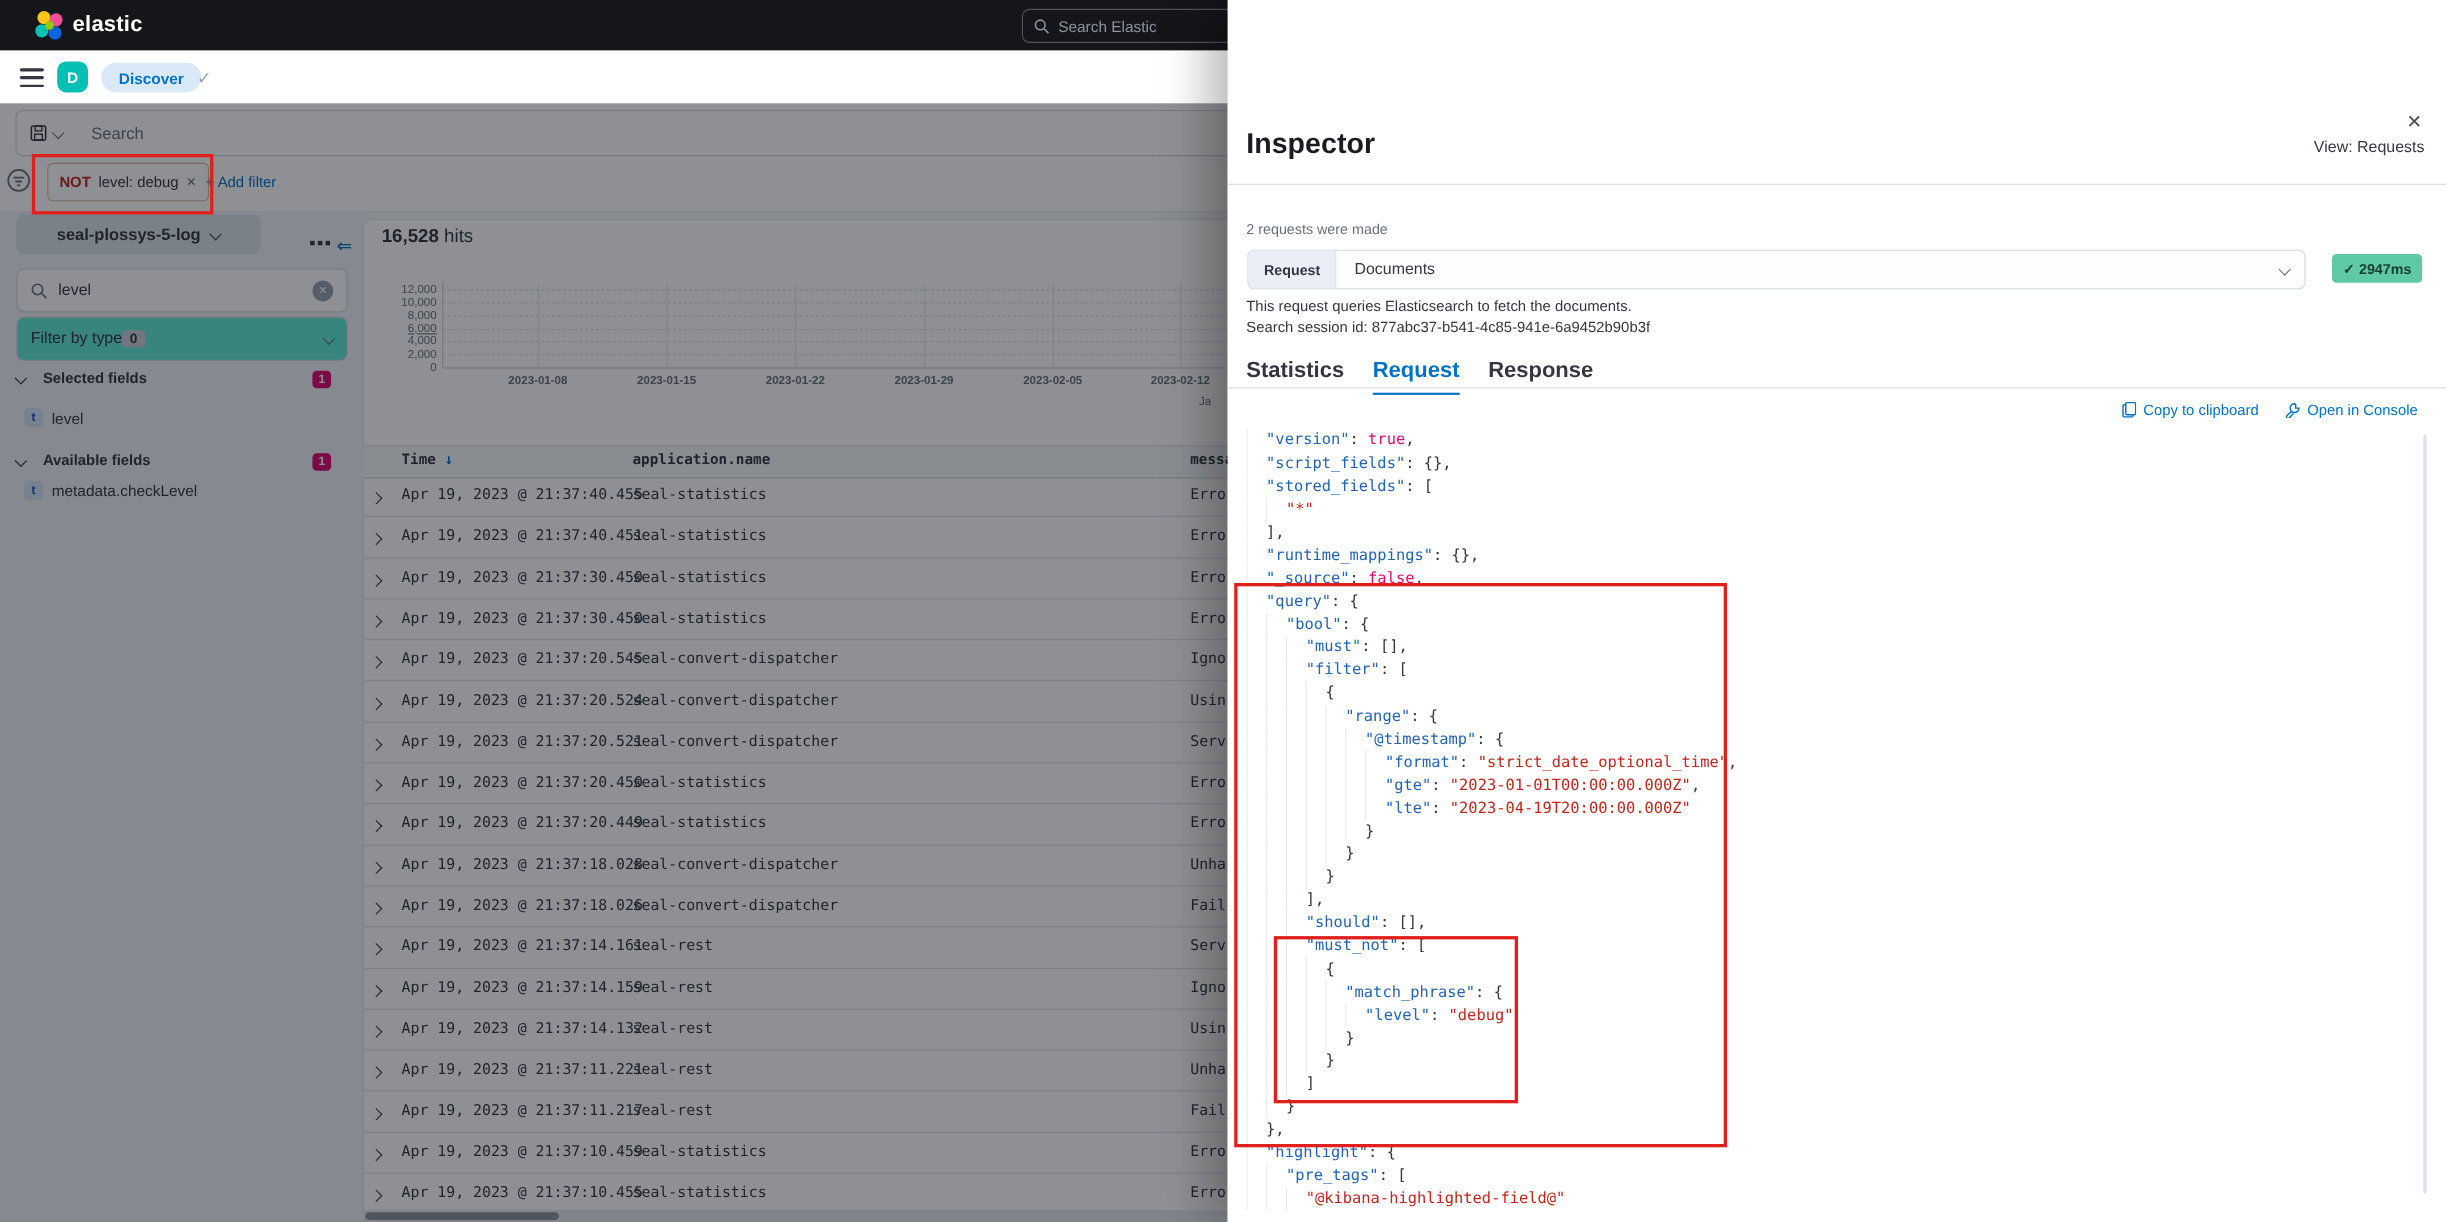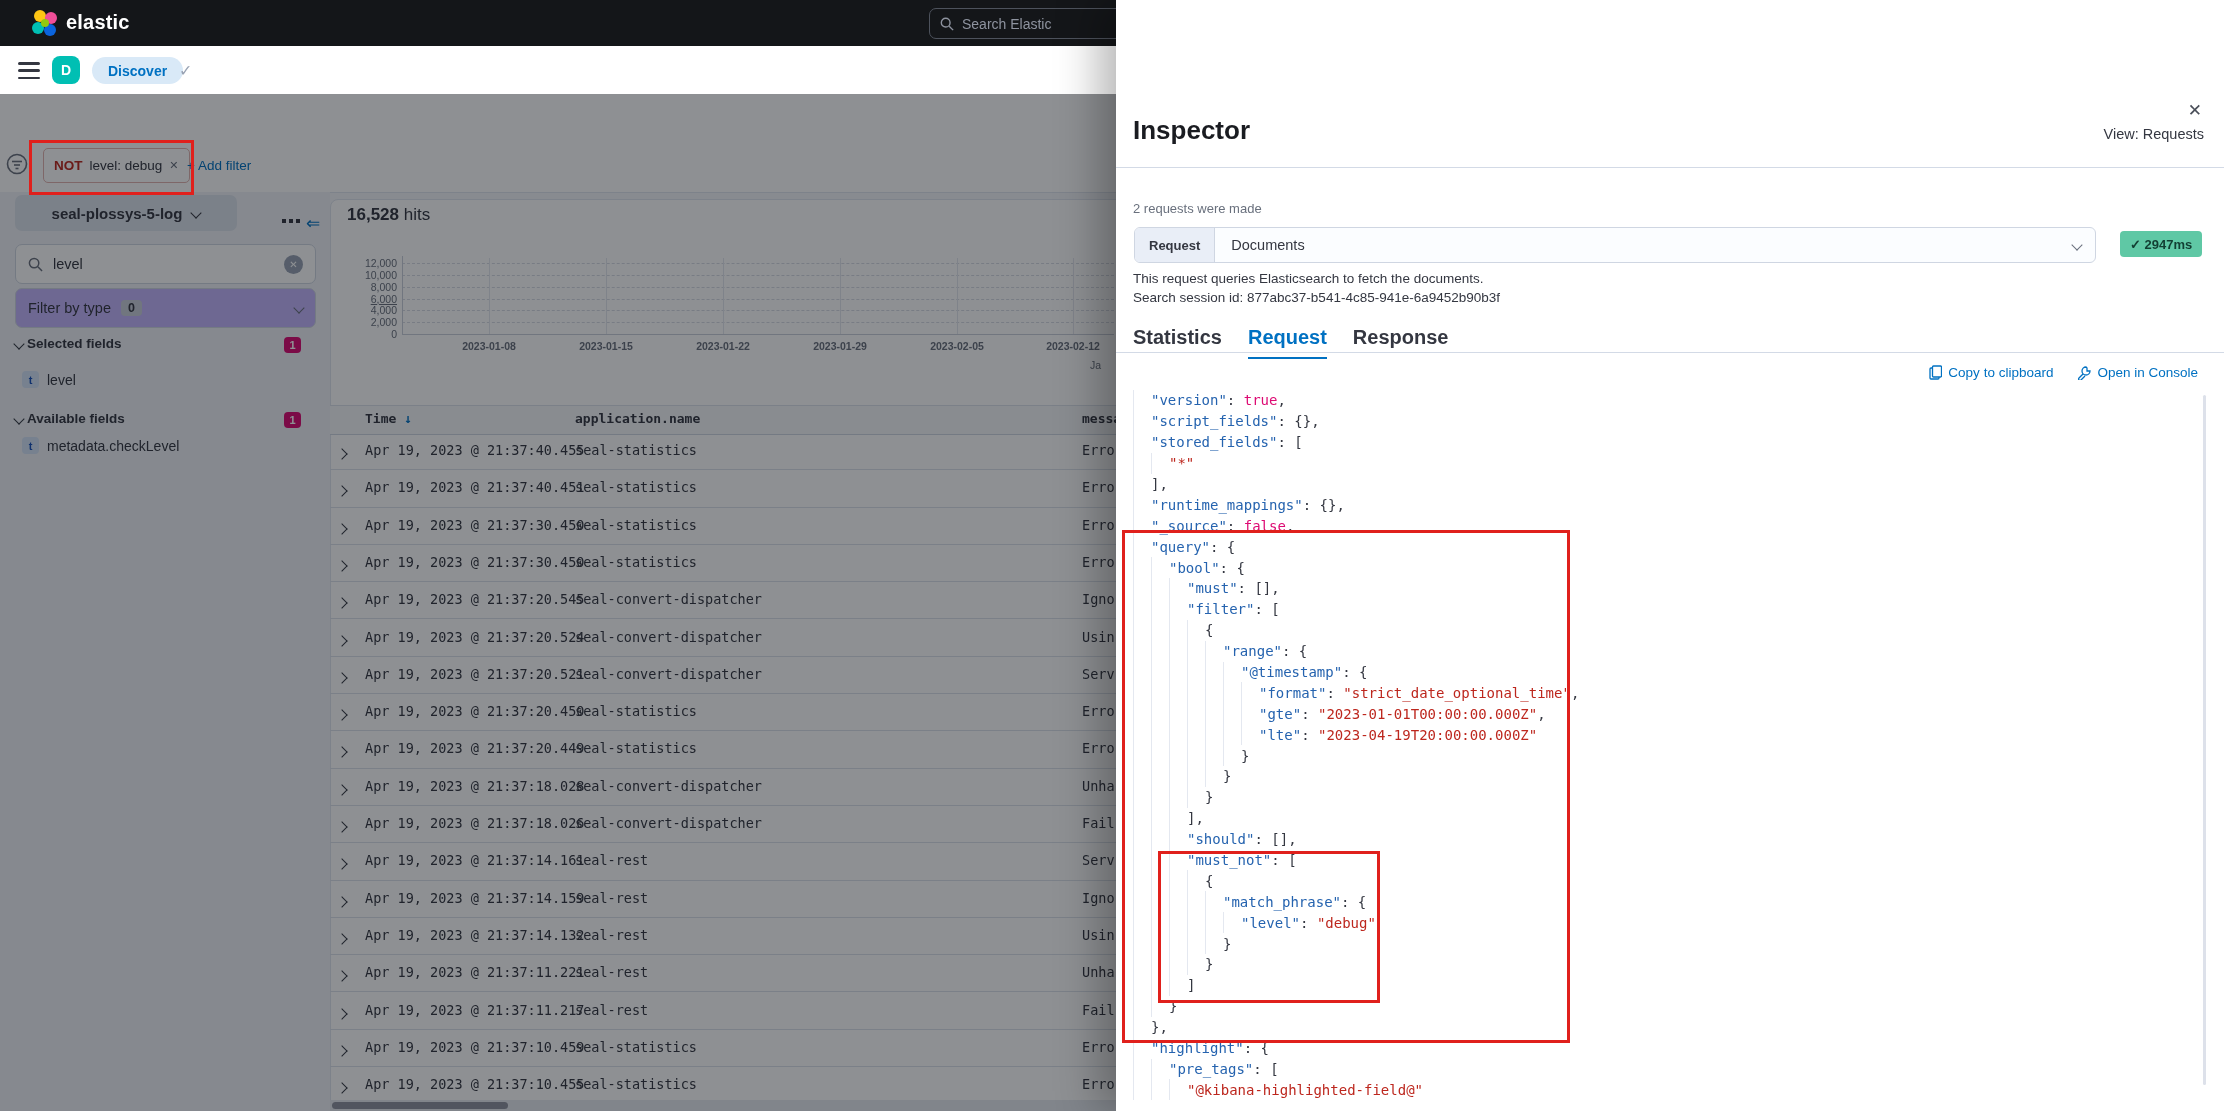--- a/index.html
+++ b/index.html
@@ -43,24 +43,24 @@
   #sidebar{left:0;top:192px;width:330px;height:919px;background:#f0f3f8;}
   #dv-pill{left:15px;top:195px;width:222px;height:36px;border-radius:7px;background:#dde3ec;display:flex;
       align-items:center;justify-content:center;gap:10px;font-weight:bold;font-size:15px;}
   #boxes-h{left:282px;top:219px;display:flex;gap:3px;position:absolute;}
   #boxes-h i{width:4px;height:4px;background:#343741;}
   #collapse-ic{left:306px;top:213px;color:#0071c2;font-size:17px;}
   #field-search{left:15px;top:244px;width:275px;height:38px;border:1px solid #cfd6e2;border-radius:7px;background:#fff;
       display:flex;align-items:center;padding:0 12px;gap:10px;font-size:14.5px;}
   #field-clear{margin-left:auto;width:19px;height:19px;border-radius:50%;background:#98a2b3;color:#fff;font-size:10px;
       display:flex;align-items:center;justify-content:center;}
-  #type-filter{left:15px;top:288px;width:275px;height:38px;border:1px solid #cfd6e2;border-radius:7px;background:#c4b5fd;
-      display:flex;align-items:center;padding:0 12px;gap:10px;font-size:14.5px;}
+  #type-filter{left:15px;top:288px;width:275px;height:38px;border:1px solid #cfd6e2;border-radius:7px;background:#5eead4;
+      display:flex;align-items:center;padding:0 12px;font-size:14.5px;}
   #type-badge{background:#c9cfda;border-radius:4px;padding:1px 7px;font-size:12.5px;font-weight:600;}
-  .fl-head{position:absolute;left:15px;display:flex;align-items:center;gap:4px;font-size:13.5px;font-weight:bold;}
+  .fl-head{position:absolute;left:15px;display:flex;align-items:center;gap:16px;font-size:13.5px;font-weight:bold;}
   .cnt-badge{position:absolute;left:284px;width:17px;height:16px;border-radius:4px;background:#dd0a73;color:#fff;
       font-size:11px;font-weight:bold;display:flex;align-items:center;justify-content:center;}
   .fld-item{position:absolute;left:22px;display:flex;align-items:center;gap:8px;font-size:14px;}
   .tok{width:17px;height:17px;border-radius:4px;background:#d5e3f7;color:#1750ba;font-size:11px;font-weight:bold;
       display:flex;align-items:center;justify-content:center;}
   
   #main-panel{left:330px;top:199px;width:1894px;height:912px;background:#fff;border-radius:8px 0 0 0;
       border:1px solid #e0e5ee;overflow:hidden;}
   #hits{left:347px;top:205px;font-size:17px;}
   #hits b{font-weight:bold;}
@@ -184,20 +184,31 @@
   <div id="save-btn">
     <svg width="15" height="15" viewBox="0 0 16 16">
       <rect x="1.5" y="1.5" width="13" height="13" rx="1.5" fill="none" stroke="#0071c2" stroke-width="1.5"></rect>
       <rect x="5" y="1.5" width="6" height="4.5" fill="none" stroke="#0071c2" stroke-width="1.3"></rect>
       <rect x="4.5" y="9" width="7" height="5" fill="none" stroke="#0071c2" stroke-width="1.3"></rect>
     </svg>
     <span>Save</span>
   </div>
 
   <div class="abs" id="query-row"></div>
+  <div class="abs" id="query-input">
+    <div id="query-save-seg">
+      <svg width="16" height="16" viewBox="0 0 16 16">
+        <rect x="1.5" y="1.5" width="13" height="13" rx="1.5" fill="none" stroke="#343741" stroke-width="1.4"></rect>
+        <rect x="5" y="1.5" width="6" height="4.5" fill="none" stroke="#343741" stroke-width="1.2"></rect>
+        <rect x="4.5" y="9" width="7" height="5" fill="none" stroke="#343741" stroke-width="1.2"></rect>
+      </svg>
+      <i class="chv down gray"></i>
+    </div>
+    <span id="query-ph">Search</span>
+  </div>
 
   <div class="abs" id="filter-row"></div>
   <svg class="abs" id="filter-icon" viewBox="0 0 22 22">
     <circle cx="11" cy="11" r="9.5" fill="none" stroke="#69707d" stroke-width="1.6"></circle>
     <line x1="6" y1="8.5" x2="16" y2="8.5" stroke="#69707d" stroke-width="1.6"></line>
     <line x1="8" y1="12" x2="14" y2="12" stroke="#69707d" stroke-width="1.6"></line>
     <line x1="9.5" y1="15.5" x2="12.5" y2="15.5" stroke="#69707d" stroke-width="1.6"></line>
   </svg>
   <div class="abs" id="filter-pill">
     <span class="neg">NOT</span>

